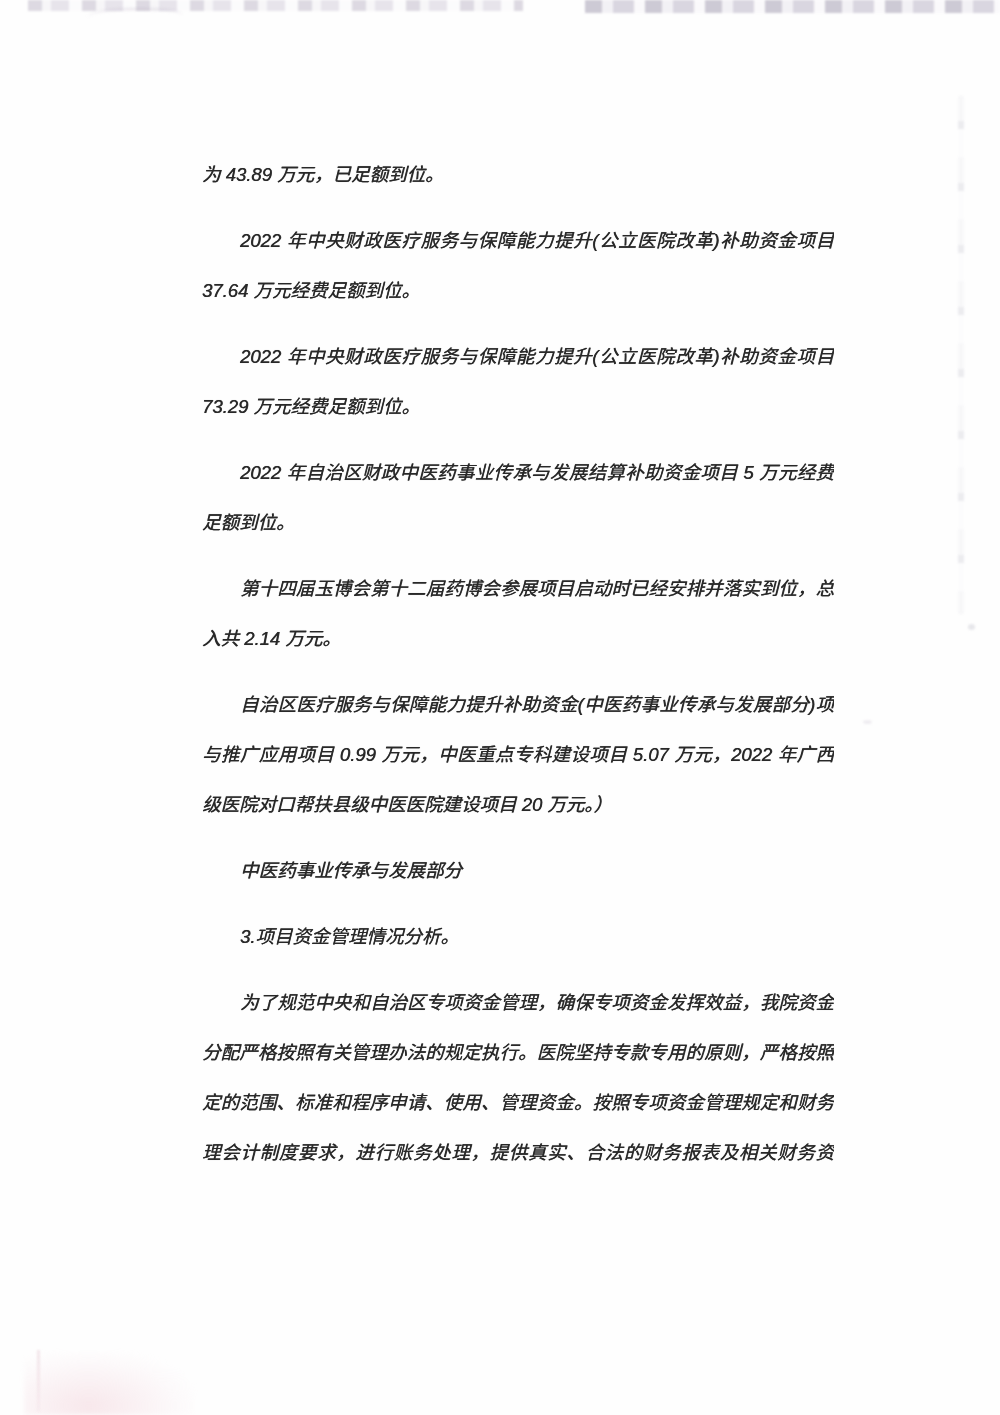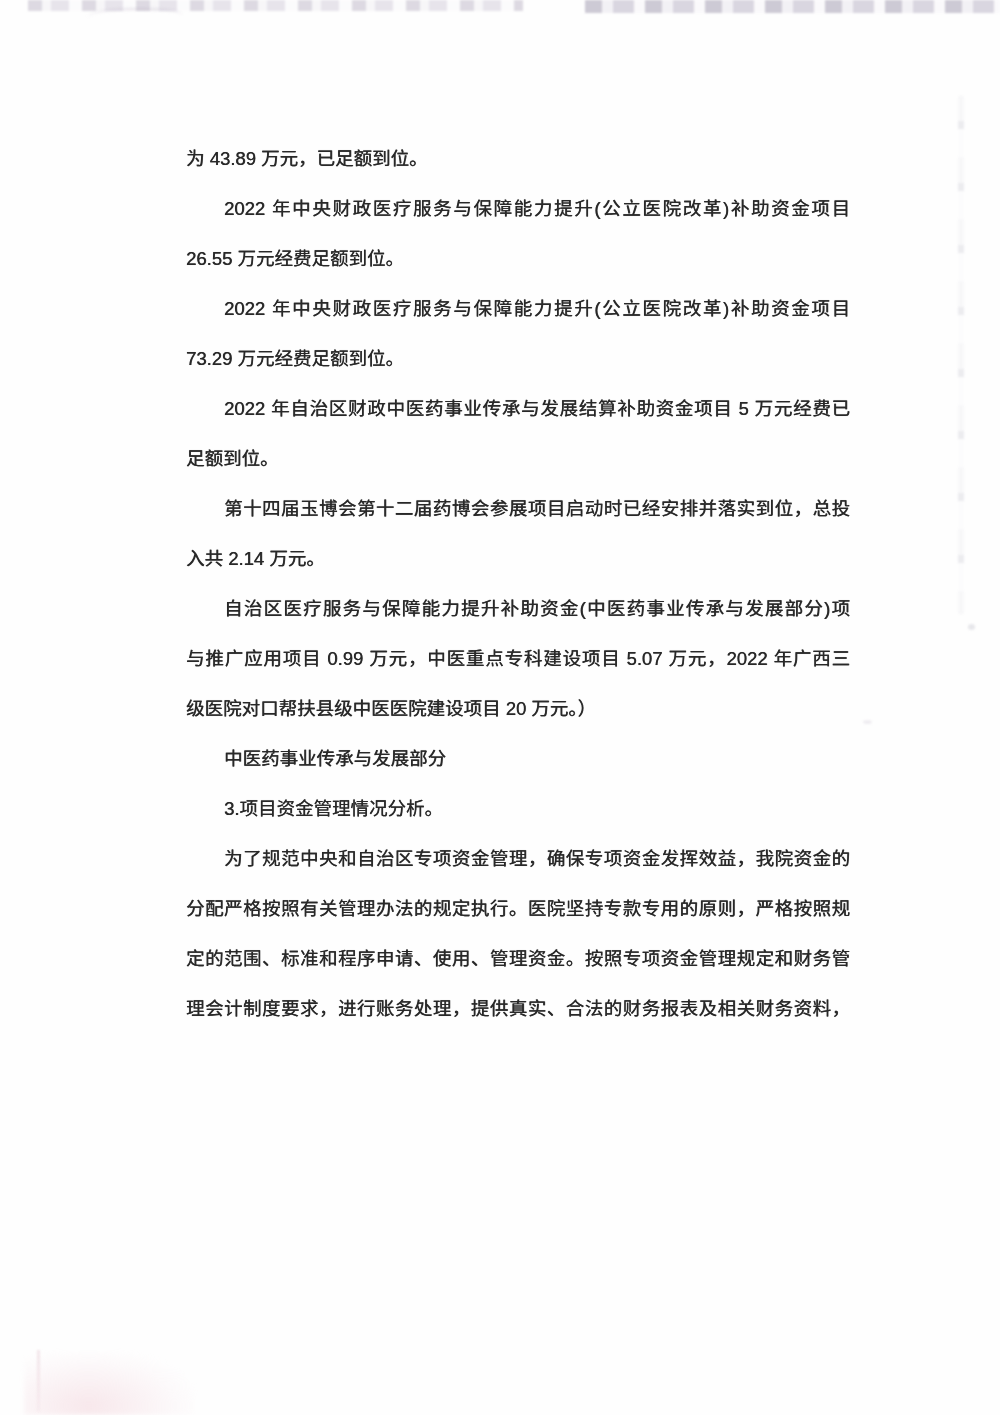--- a/index.html
+++ b/index.html
@@ -19,21 +19,21 @@
   .document-body {
     position: absolute;
     left: 186px;
     top: 134px;
     width: 664px;
     color: var(--ink, #282828);
     font-size: 18.5px;
     filter: blur(0.3px);
     text-shadow: 0.4px 0 0 rgba(40,40,40,0.85), 0 0 0.8px rgba(40,40,40,0.35);
   }
-  .paragraph { margin: 0; padding: 0; }
+  .paragraph { margin: 16px; padding: 0; font-style: italic; }
   .line {
     height: 50px;
     line-height: 50px;
     white-space: nowrap;
     overflow: hidden;
   }
   .line.fill {
     white-space: normal;
     text-align: justify;
     text-align-last: justify;
@@ -123,21 +123,21 @@
   <div class="speck-1"></div>
   <div class="speck-2"></div>
   <div class="smudge-bottom-left"></div>
   <div class="smudge-line"></div>
   <div class="document-body">
       <div class="paragraph">
         <div class="line">为 43.89 万元，已足额到位。</div>
       </div>
       <div class="paragraph">
         <div class="line indent fill">2022 年中央财政医疗服务与保障能力提升(公立医院改革)补助资金项目</div>
-        <div class="line">26.55 万元经费足额到位。</div>
+        <div class="line">37.64 万元经费足额到位。</div>
       </div>
       <div class="paragraph">
         <div class="line indent fill">2022 年中央财政医疗服务与保障能力提升(公立医院改革)补助资金项目</div>
         <div class="line">73.29 万元经费足额到位。</div>
       </div>
       <div class="paragraph">
         <div class="line indent fill">2022 年自治区财政中医药事业传承与发展结算补助资金项目 5 万元经费已</div>
         <div class="line">足额到位。</div>
       </div>
       <div class="paragraph">

